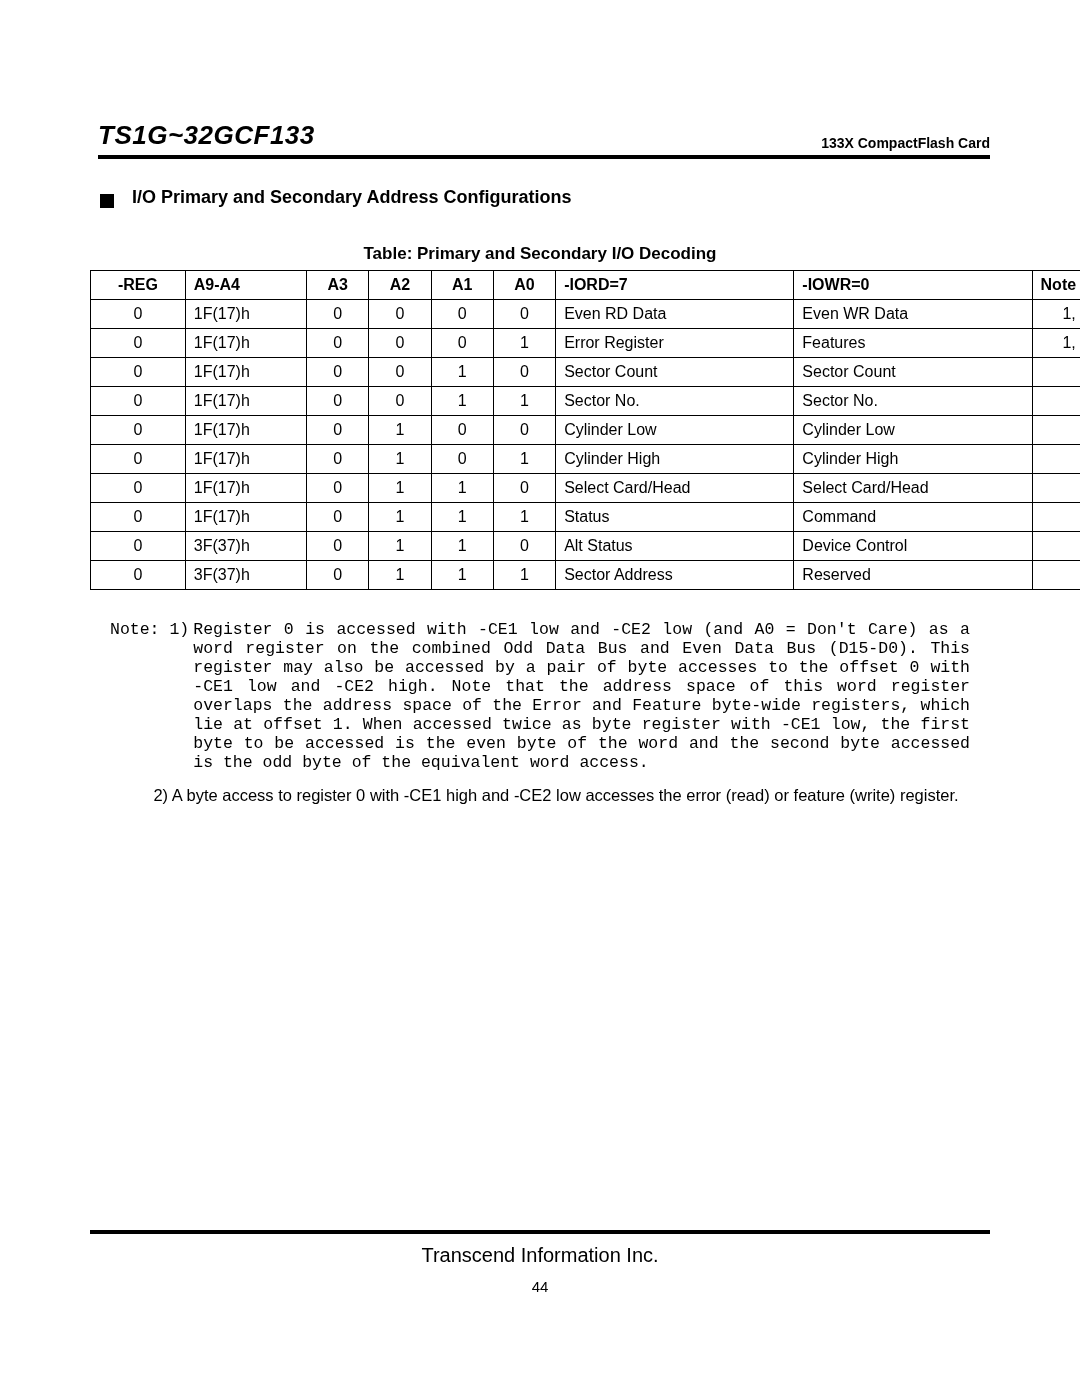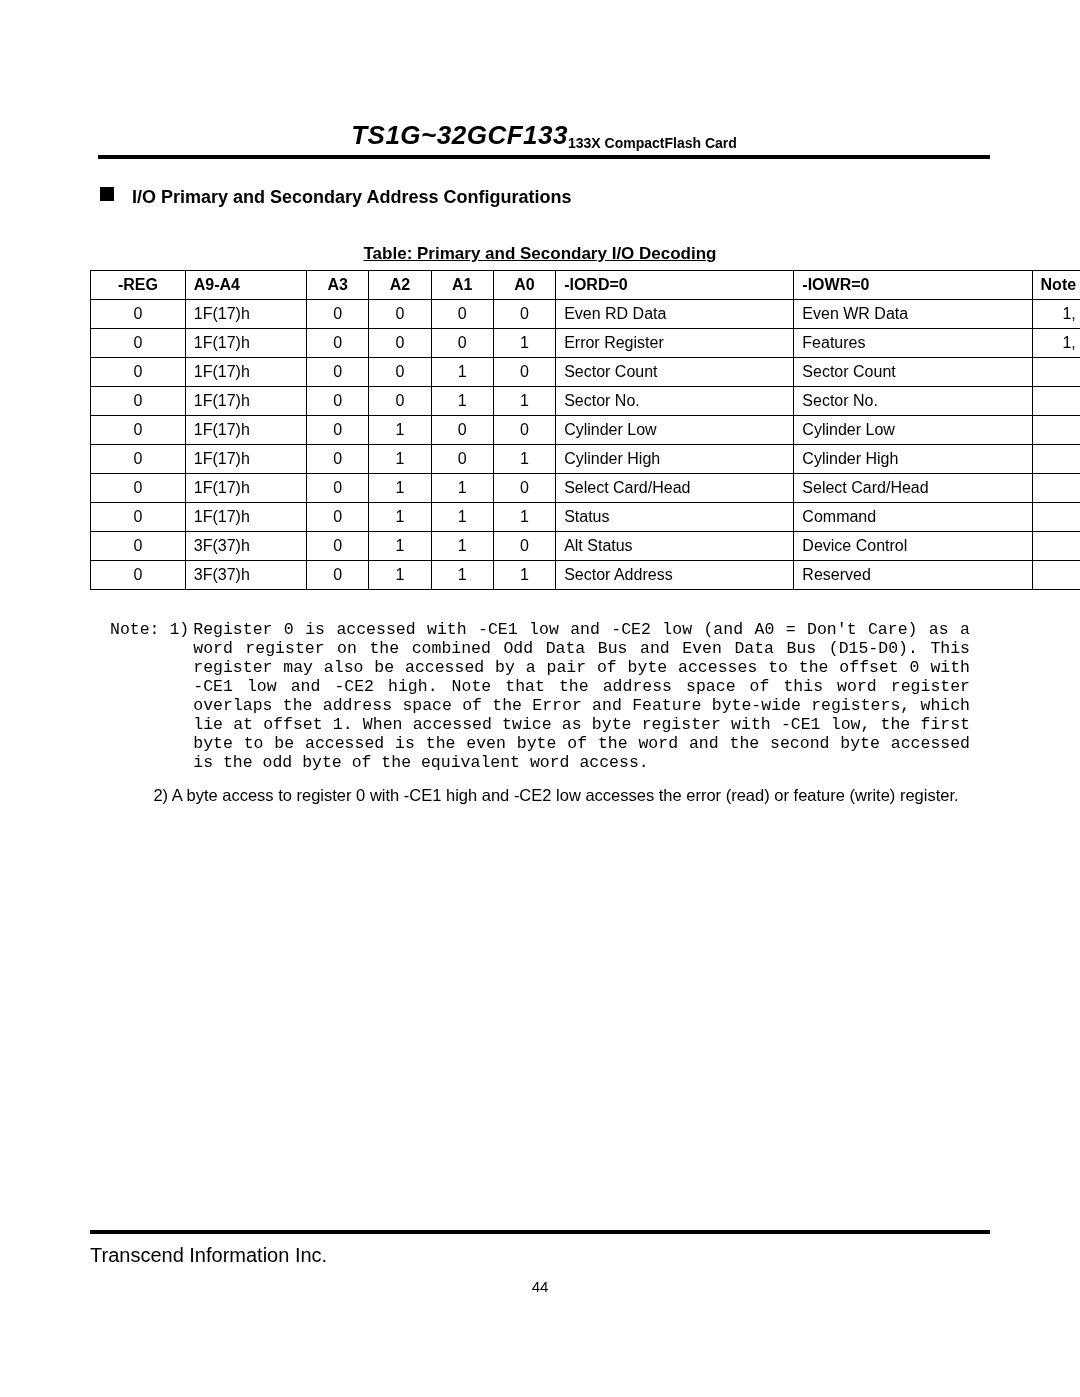--- a/index.html
+++ b/index.html
@@ -14,21 +14,21 @@
     position: relative;
   }
   .page {
     padding: 120px 90px 0 90px;
     box-sizing: border-box;
     height: 100%;
     position: relative;
   }
   .header-row {
     display: flex;
-    justify-content: center;
+    justify-content: space-between;
     align-items: flex-end;
     border-bottom: 4px solid #000;
     padding-bottom: 4px;
     margin-left: 8px;
   }
   .model {
     font-style: italic;
     font-weight: bold;
     font-family: "Arial Black", Arial, sans-serif;
     font-size: 26px;
@@ -36,37 +36,36 @@
   }
   .product {
     font-weight: bold;
     font-size: 14px;
   }
   .section-title {
     margin-top: 28px;
     font-weight: bold;
     font-size: 18px;
     display: flex;
-    align-items: flex-start;
+    align-items: flex-end;
     gap: 18px;
     margin-left: 10px;
   }
   .bullet {
     width: 14px;
     height: 14px;
     background: #000;
     display: inline-block;
   }
   .table-caption {
     text-align: center;
     font-weight: bold;
     font-size: 17px;
     margin-top: 36px;
     margin-bottom: 6px;
-    text-decoration: underline;
   }
   table.decoding {
     border-collapse: collapse;
     margin: 0 auto;
     width: 1030px;
     font-size: 16px;
   }
   table.decoding th, table.decoding td {
     border: 1px solid #000;
     padding: 5px 8px;
@@ -108,21 +107,21 @@
   }
   .footer {
     position: absolute;
     left: 90px;
     right: 90px;
     bottom: 130px;
     border-top: 4px solid #000;
     padding-top: 10px;
     font-size: 18px;
     display: flex;
-    justify-content: flex-start;
+    justify-content: center;
     align-items: flex-start;
   }
   .page-number {
     position: absolute;
     left: 0; right: 0;
     text-align: center;
     font-size: 15px;
     top: 12px;
     margin-top: 32px;
   }
@@ -151,21 +150,21 @@
 
   <table class="decoding">
     <thead>
       <tr>
         <th class="center">-REG</th>
         <th>A9-A4</th>
         <th class="center">A3</th>
         <th class="center">A2</th>
         <th class="center">A1</th>
         <th class="center">A0</th>
-        <th>-IORD=0</th>
+        <th>-IORD=7</th>
         <th>-IOWR=0</th>
         <th>Note</th>
       </tr>
     </thead>
     <tbody id="tbody">
         <tr>
           <td class="center">0</td>
           <td>1F(17)h</td>
           <td class="center">0</td>
           <td class="center">0</td>

